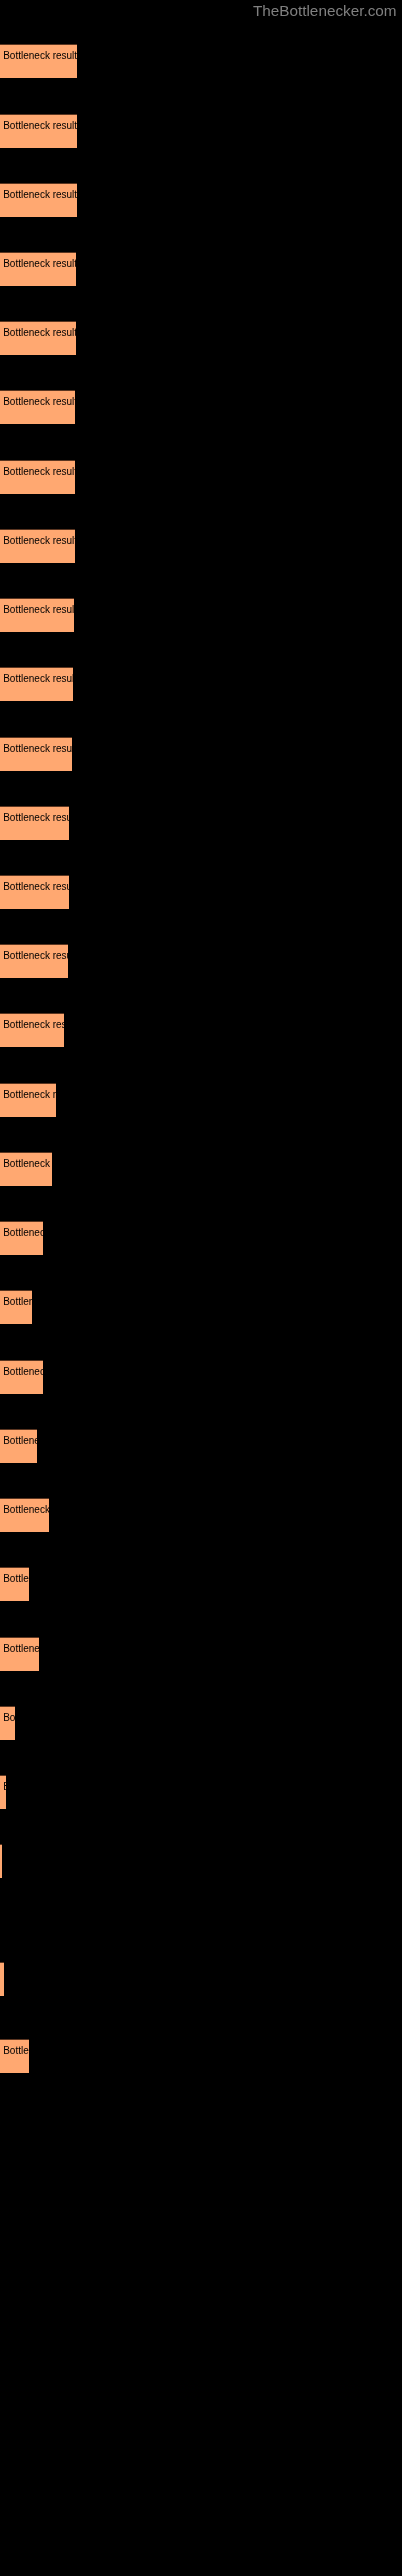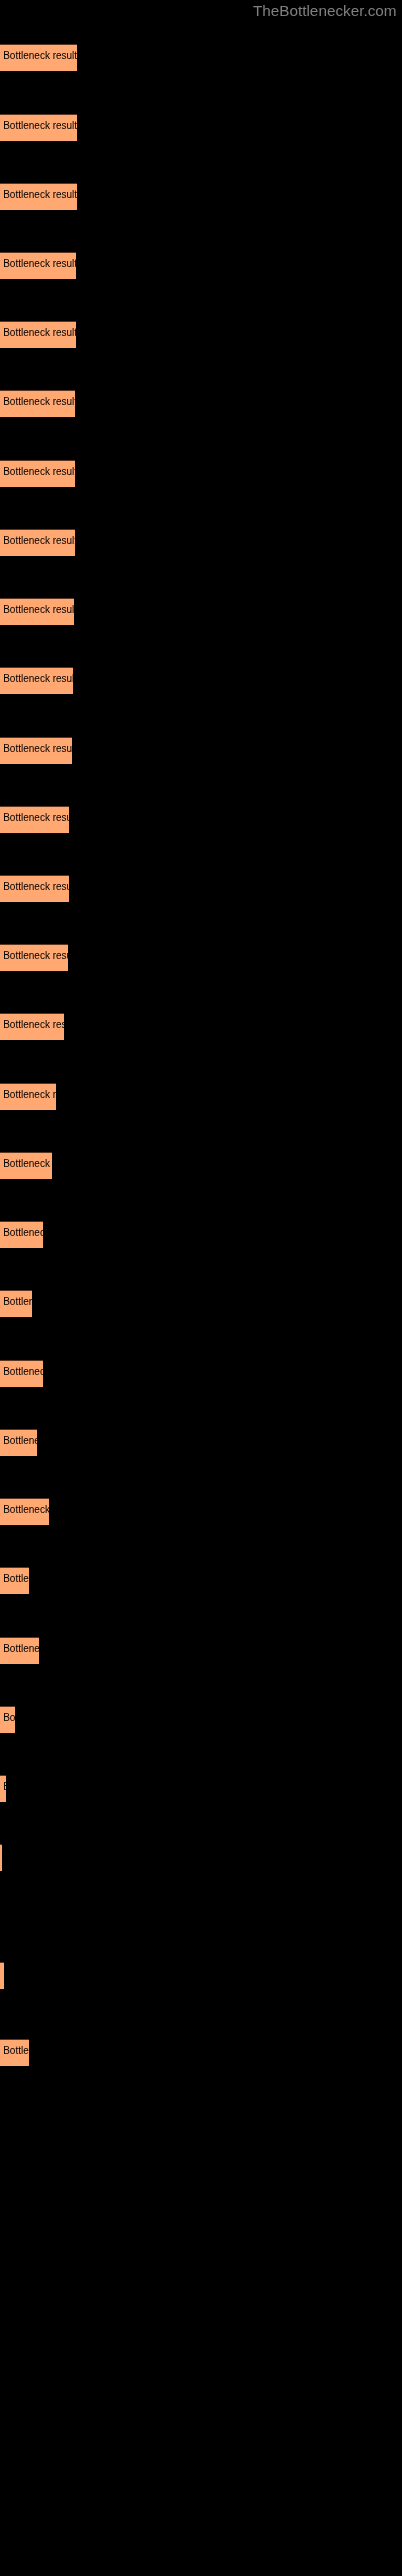--- a/index.html
+++ b/index.html
@@ -39,21 +39,21 @@
     position: absolute;
     left: 0;
     width: 403px;
     height: 22.5px;
   }
 
   .bar {
     position: absolute;
     left: 0;
     top: 0;
-    height: 27px;
+    height: 34px;
     background: #ffa871;
     border-top: 1.6px solid #5a3520;
     box-sizing: border-box;
     overflow: hidden;
     white-space: nowrap;
   }
 
   .bar-label {
     position: absolute;
     left: 3.2px;

